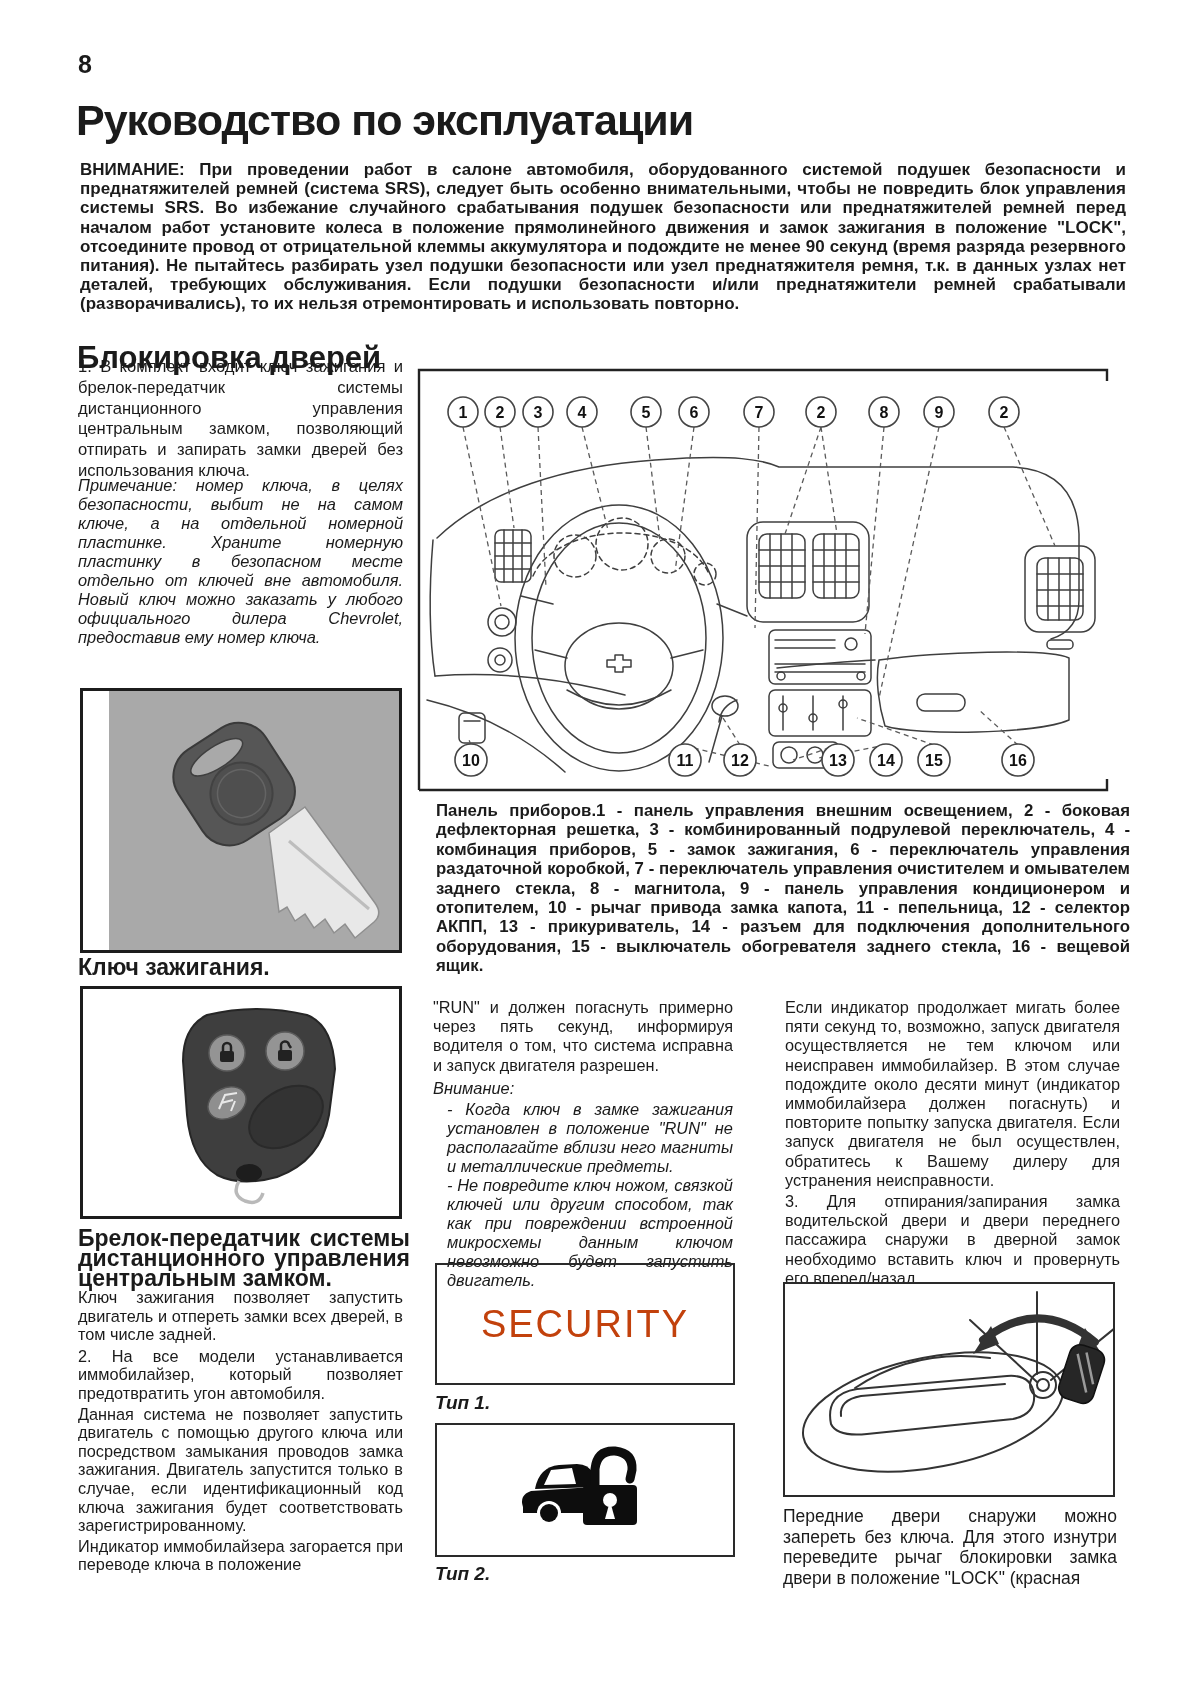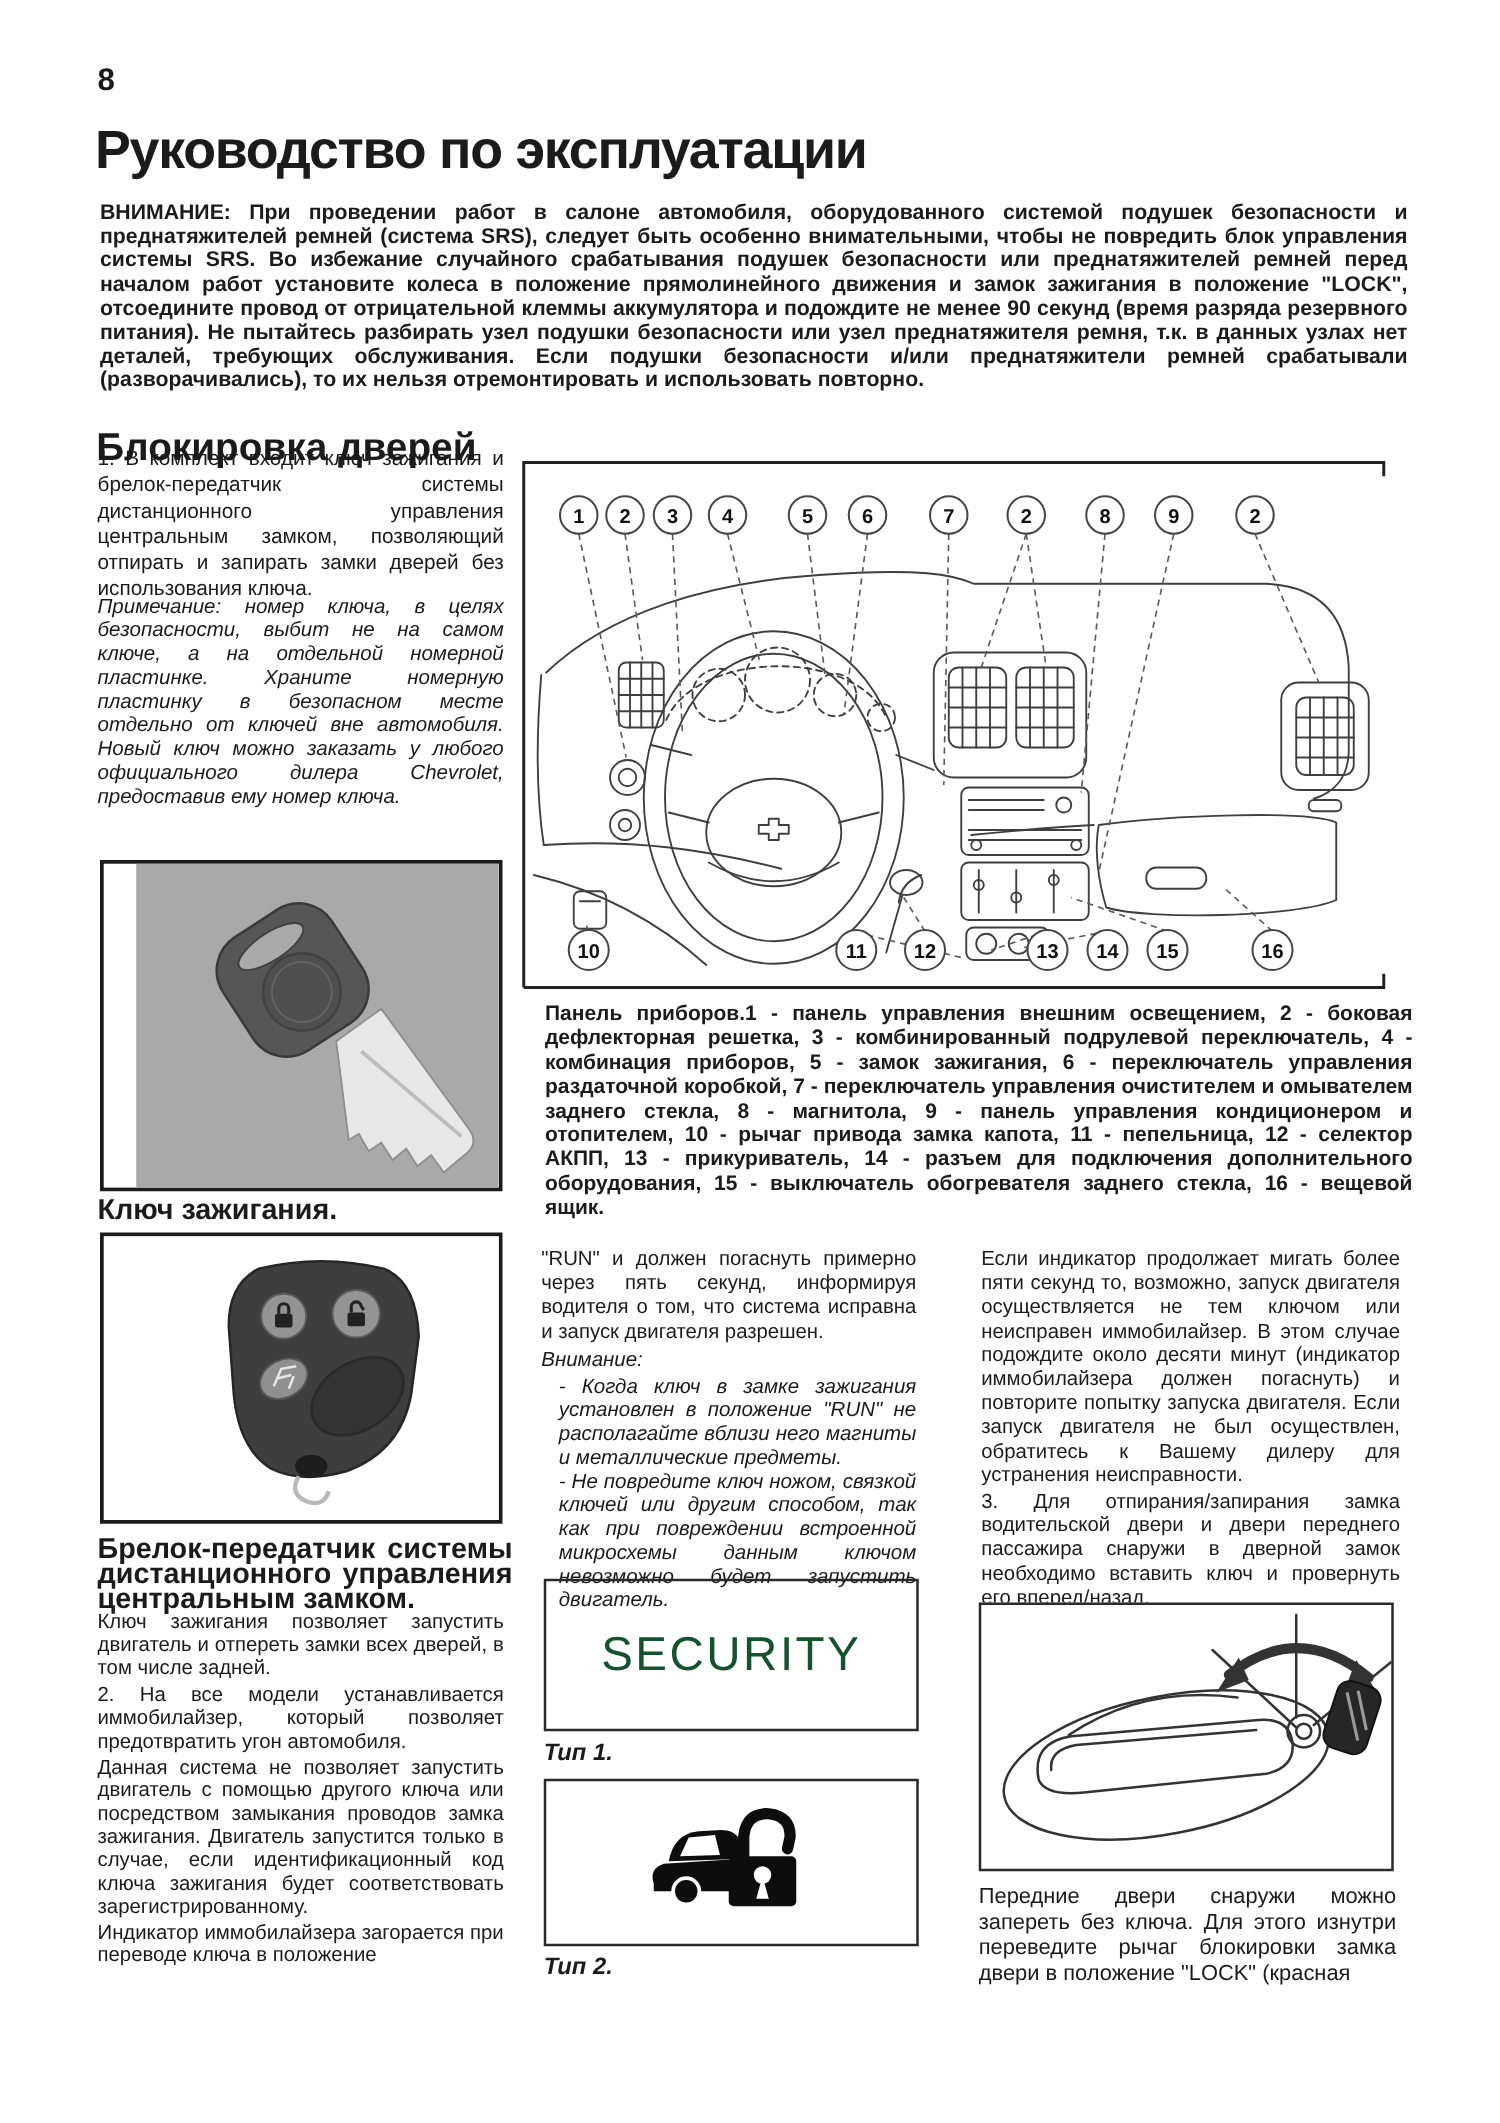--- a/index.html
+++ b/index.html
@@ -17,21 +17,21 @@
   .note{font-size:16.4px;line-height:19px;font-style:italic;text-align:justify;}
   .u{}
   .cap{font-size:23px;font-weight:bold;line-height:20px;}
   .capn{font-size:17.5px;line-height:20.5px;text-align:justify;}
   .figbox{border:3px solid #1c1c1c;background:#fff;box-sizing:border-box;}
   .photo{position:absolute;inset:0;}
   .diagram-caption{left:436px;top:801px;width:694px;font-size:16.8px;font-weight:bold;
                    line-height:19.4px;text-align:justify;}
   .security-box{left:435px;top:1263px;width:300px;height:122px;border:2px solid #2a2a2a;
                 display:flex;align-items:center;justify-content:center;box-sizing:border-box;}
-  .security-box span{font-size:38px;letter-spacing:2px;color:#14532d;}
+  .security-box span{font-size:38px;letter-spacing:2px;color:#c2410c;}
   .type2-box{left:435px;top:1423px;width:300px;height:134px;border:2px solid #2a2a2a;
              display:flex;align-items:center;justify-content:center;box-sizing:border-box;}
   .tipcap{font-size:19px;font-weight:bold;font-style:italic;}
   .mid-item{padding-left:14px;}
   .co-num{font:bold 16px "Liberation Sans",sans-serif;fill:#111;}
   svg{display:block;}
 </style>
 </head>
 <body>
 

